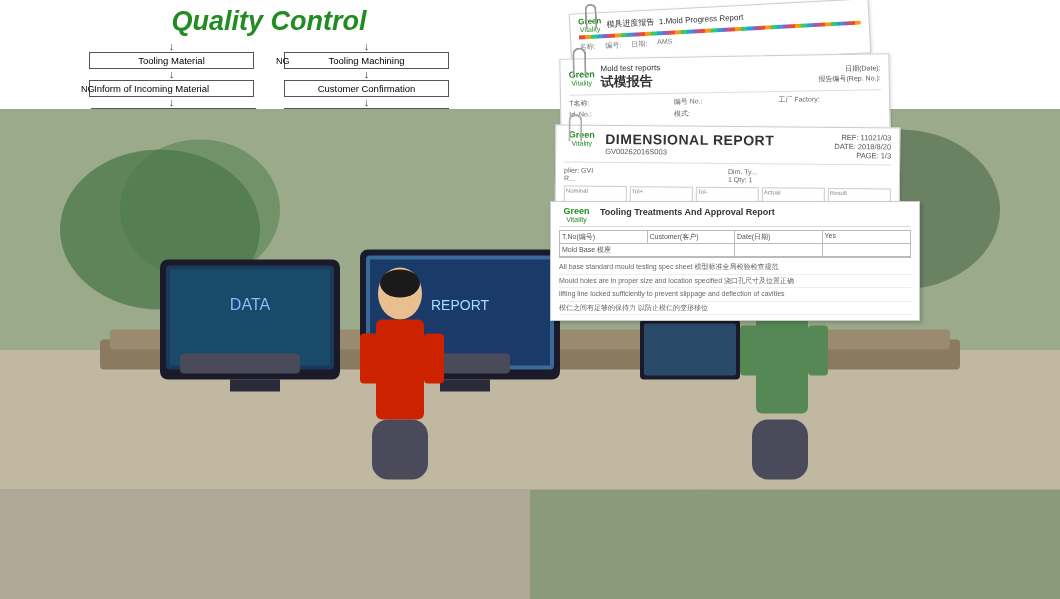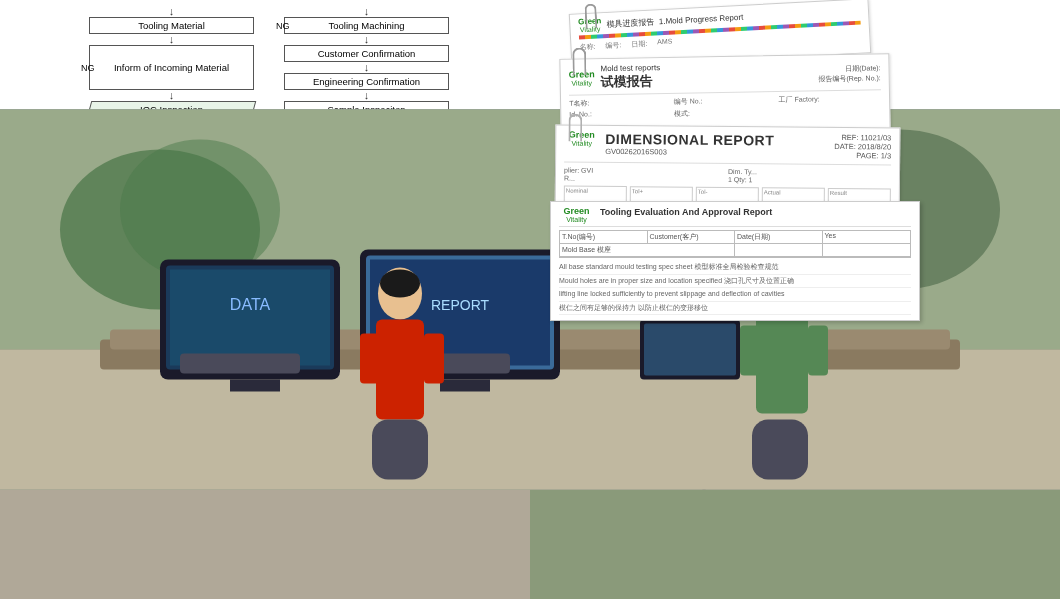--- a/index.html
+++ b/index.html
@@ -23,32 +23,33 @@
     }
   </style>
 </head>
 <body>
 
 <div style="display:flex; flex-direction:column; width:1060px; height:599px; background:#fff;">
 
   <div style="display:flex; flex:1; padding:6px 8px 0 8px; overflow:hidden;">
 
     <div style="width:530px; display:flex; flex-direction:column;">
+      <h1 style="text-align:center; color:#228B22; font-size:27px; font-weight:bold; font-style:italic; margin-bottom:4px;">Quality Control</h1>
 
       <div style="display:flex; justify-content:center; gap:10px; flex:1; padding:0 5px;">
 
         <div style="display:flex; flex-direction:column; align-items:center; width:185px; position:relative; font-size:9.5px;">
 
           <div style="font-size:11px; color:#333; line-height:1;">↓</div>
 
           <div style="border:1px solid #555; text-align:center; padding:2px 4px; width:165px; font-size:9.5px;">Tooling Material</div>
           <div style="font-size:11px; color:#333; line-height:1;">↓</div>
           <div style="position:relative; width:100%; display:flex; align-items:center; justify-content:center;">
             <span style="position:absolute; left:2px; font-size:9px;">NG</span>
-            <div style="border:1px solid #555; text-align:center; padding:16px 4px; width:165px; font-size:9.5px;">Inform of Incoming Material</div>
+            <div style="border:1px solid #555; padding:2px 4px; width:165px; font-size:9.5px;">Inform of Incoming Material</div>
           </div>
           <div style="font-size:11px; color:#333; line-height:1;">↓</div>
           <div style="border:1px solid #555; background:#e8f4e8; text-align:center; padding:2px 4px; width:165px; font-size:9.5px; transform:skewX(-15deg);">
               <span style="transform:skewX(15deg); display:block;">IQC Inspection</span>
             </div>
           <div style="font-size:11px; color:#333; line-height:1;">↓</div>
           <div style="border:1px solid #555; text-align:center; padding:2px 4px; width:165px; font-size:9.5px;">Warehousing</div>
           <div style="font-size:11px; color:#333; line-height:1;">↓</div>
           <div style="position:relative; width:100%; display:flex; align-items:center; justify-content:center;">
             <span style="position:absolute; left:2px; font-size:9px;">NG</span>
@@ -214,21 +215,21 @@
           </div>
         </div>
 
         <div style="position:absolute; top:195px; left:0; width:370px; height:120px; background:#fff; border:1px solid #ccc; box-shadow:2px 2px 4px rgba(0,0,0,0.2); transform:rotate(0deg); padding:5px 8px; z-index:4;">
           <div style="display:flex; align-items:flex-start; gap:6px; border-bottom:1px solid #ddd; padding-bottom:3px; margin-bottom:3px;">
             <div style="display:flex; flex-direction:column; align-items:center; min-width:35px;">
               <span style="color:#228B22; font-weight:bold; font-size:9px; line-height:1;">Green</span>
               <span style="color:#228B22; font-size:7px; line-height:1;">Vitality</span>
             </div>
             <div>
-              <div style="font-size:9px; font-weight:bold; color:#333;">Tooling Evaluation And Approval Report</div>
+              <div style="font-size:9px; font-weight:bold; color:#333;">Tooling Treatments And Approval Report</div>
             </div>
           </div>
           <div style="display:grid; grid-template-columns:1fr 1fr 1fr 1fr; border:0.5px solid #bbb; font-size:7px; color:#555;">
             <div style="border-right:0.5px solid #bbb; border-bottom:0.5px solid #bbb; padding:1px 2px;">T.No(编号)</div>
             <div style="border-right:0.5px solid #bbb; border-bottom:0.5px solid #bbb; padding:1px 2px;">Customer(客户)</div>
             <div style="border-right:0.5px solid #bbb; border-bottom:0.5px solid #bbb; padding:1px 2px;">Date(日期)</div>
             <div style="border-bottom:0.5px solid #bbb; padding:1px 2px;">Yes</div>
             <div style="border-right:0.5px solid #bbb; border-bottom:0.5px solid #bbb; padding:1px 2px; grid-column:1/3;">Mold Base 模座</div>
             <div style="border-right:0.5px solid #bbb; border-bottom:0.5px solid #bbb; padding:1px 2px;"></div>
             <div style="border-bottom:0.5px solid #bbb; padding:1px 2px;"></div>

